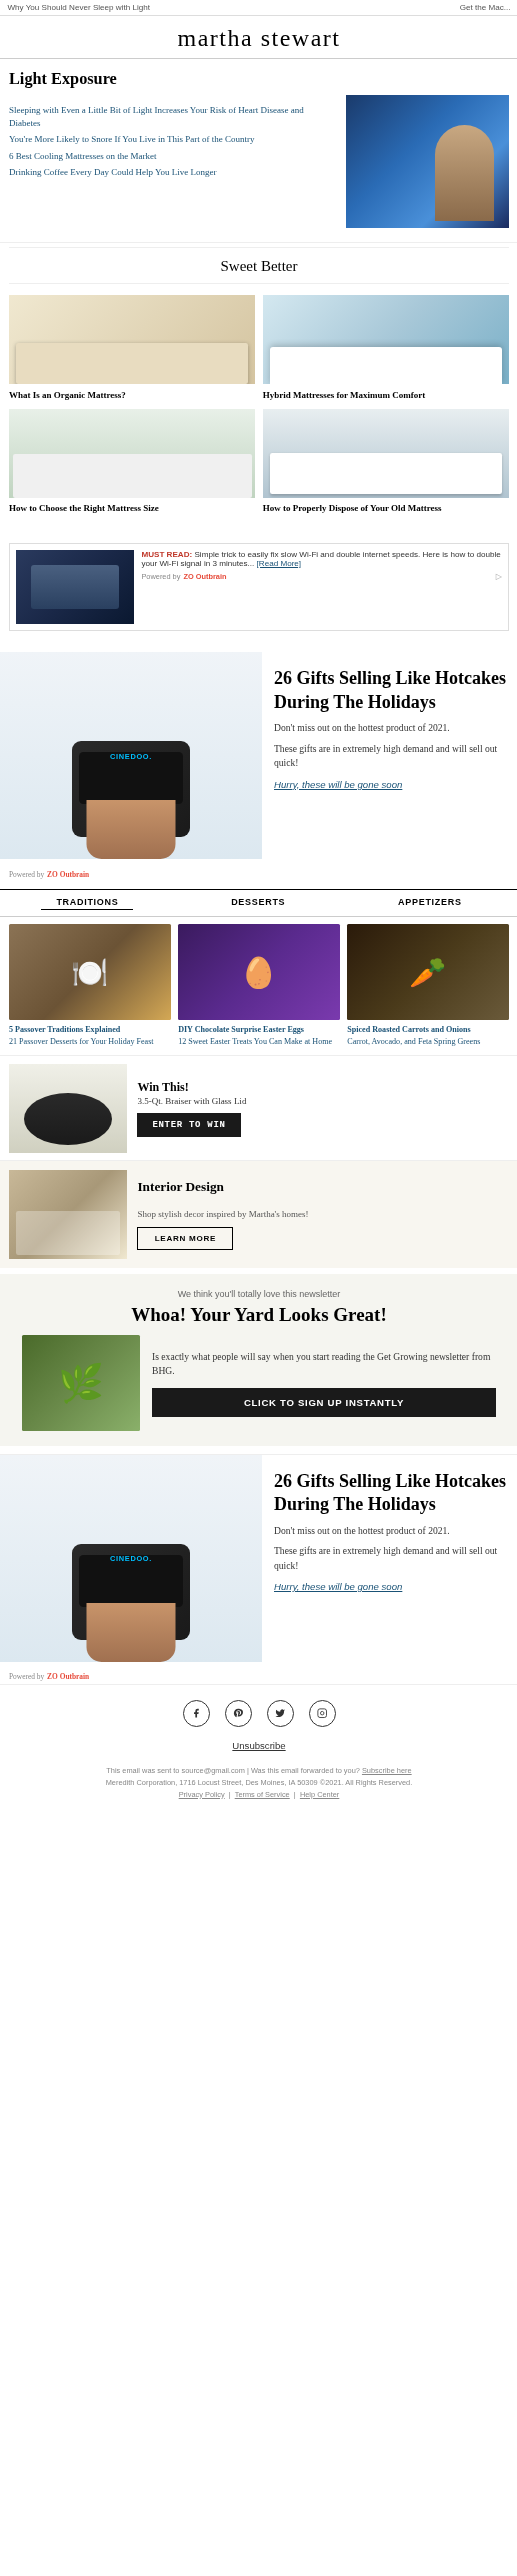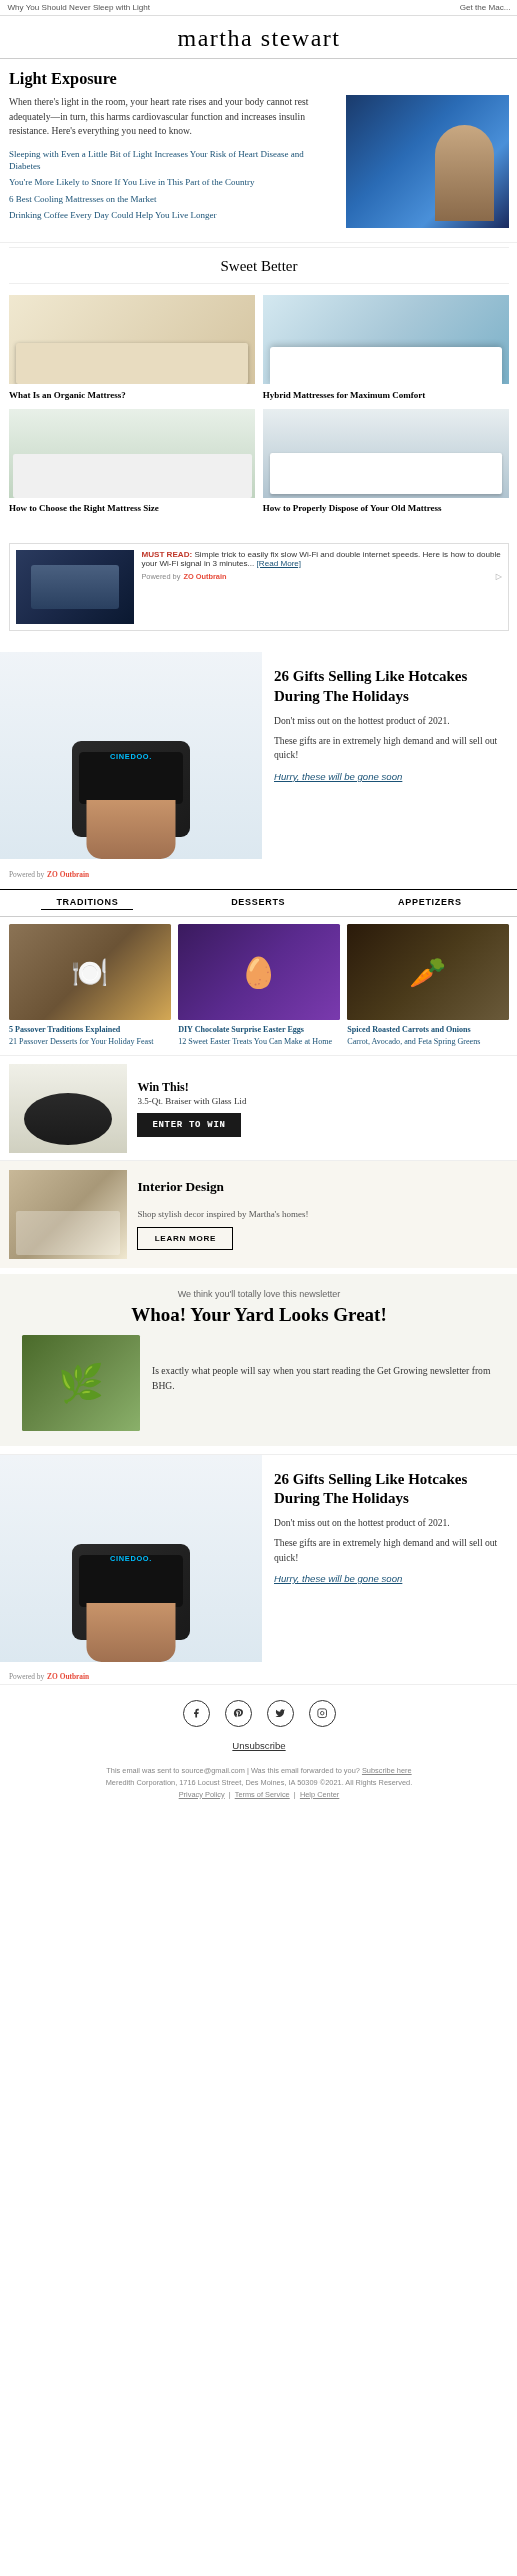--- a/index.html
+++ b/index.html
@@ -52,21 +52,21 @@
     .ad-sponsored-icon { margin-left: auto; font-size: 8.1px; color: #aaa; }
     
     
     .promo-banner { margin: 7.4px 0; background: #fff; display: flex; }
     .promo-img { width: 262px; flex-shrink: 0; height: 207px; background: linear-gradient(180deg, #f0f4f8 0%, #dce8f0 100%); position: relative; overflow: hidden; padding-left: 12px; }
     .promo-img .device { position: absolute; bottom: 22px; left: 50%; transform: translateX(-50%); width: 118px; height: 96px; background: linear-gradient(135deg, #2a2a2a 0%, #1a1a1a 100%); border-radius: 9px; }
     .promo-img .device::before { content: ''; position: absolute; top: 11px; left: 7.4px; right: 7.4px; height: 52px; background: #111; border-radius: 4.4px; }
     .promo-img .hand { position: absolute; bottom: 0; left: 50%; transform: translateX(-50%); width: 89px; height: 59px; background: linear-gradient(180deg, #c8946a 0%, #a07050 100%); border-radius: 0 0 15px 15px; }
     .promo-img .cinedoo { position: absolute; top: 50%; left: 50%; transform: translate(-50%, -50%); color: #00bfff; font-size: 7.4px; font-family: Arial; letter-spacing: 0.7px; font-weight: bold; }
     .promo-text { flex: 1; padding: 15px 12px; }
-    .promo-text h3 { font-size: 15px; font-family: Georgia, serif; line-height: 1.3; margin-bottom: 7.4px; }
+    .promo-text h3 { font-size: 18px; font-family: Georgia, serif; line-height: 1.3; margin-bottom: 7.4px; }
     .promo-text p { font-size: 9.6px; color: #333; line-height: 1.5; margin-bottom: 6px; }
     .promo-text .cta-link { color: #1a5276; font-size: 9.6px; font-style: italic; font-family: Liberation Sans, sans-serif; }
     .promo-powered { padding: 3px 9px 3px; font-size: 7.4px; color: #888; display: flex; align-items: center; gap: 3px; background: #fff; }
     .promo-powered-logo { font-weight: bold; color: #e74c3c; font-size: 7.4px; }
     
     
     .tabs-nav { display: flex; justify-content: space-around; border-top: 1.5px solid #000; border-bottom: 0.7px solid #ccc; padding: 6px 0; margin: 7.4px 0 0; }
     .tab-item { font-size: 9px; font-family: Arial, sans-serif; font-weight: bold; letter-spacing: 0.7px; color: #000; cursor: pointer; padding: 1.5px 15px; }
     .tab-item.active { border-bottom: 1.5px solid #000; }
     
@@ -136,21 +136,20 @@
 </div>
 
 <div class="site-header">
   <div class="logo">martha stewart</div>
 </div>
 
 <div class="article-section">
   <h2>Light Exposure</h2>
   <div class="article-content">
     <div class="article-text">
-      <p>When there's light in the room, your heart rate rises and your body cannot rest adequately—in turn, this harms cardiovascular function and increases insulin resistance. Here's everything you need to know.</p>
       <div class="article-links">
         <a href="#">Sleeping with Even a Little Bit of Light Increases Your Risk of Heart Disease and Diabetes</a>
         <a href="#">You're More Likely to Snore If You Live in This Part of the Country</a>
         <a href="#">6 Best Cooling Mattresses on the Market</a>
         <a href="#">Drinking Coffee Every Day Could Help You Live Longer</a>
       </div>
     </div>
     <div class="article-image">
       <div class="article-image-placeholder">
         <div class="person"></div>
@@ -260,20 +259,21 @@
   </div>
 </div>
 
 <div class="newsletter-section">
   <p class="eyebrow">We think you'll totally love this newsletter</p>
   <h2>Whoa! Your Yard Looks Great!</h2>
   <div class="newsletter-content">
     <div class="newsletter-img"></div>
     <div class="newsletter-text">
       <p>Is exactly what people will say when you start reading the Get Growing newsletter from BHG.</p>
+      <button class="newsletter-cta">CLICK TO SIGN UP INSTANTLY</button>
     </div>
   </div>
 </div>
 
 <div class="promo-banner promo-banner2">
   <div class="promo-img">
     <div class="device"></div>
     <div class="hand"></div>
     <div class="cinedoo">CINEDOO.</div>
   </div>

